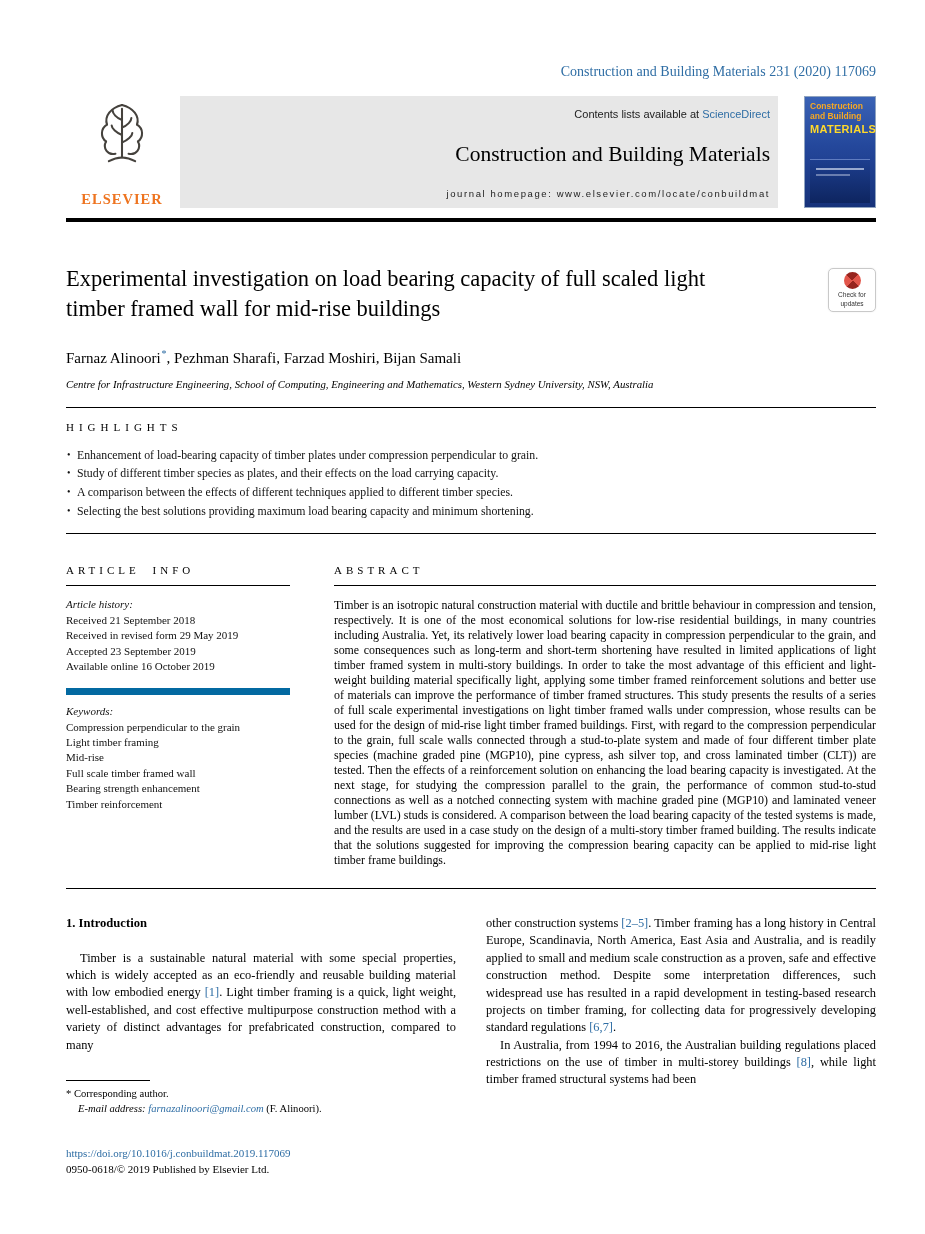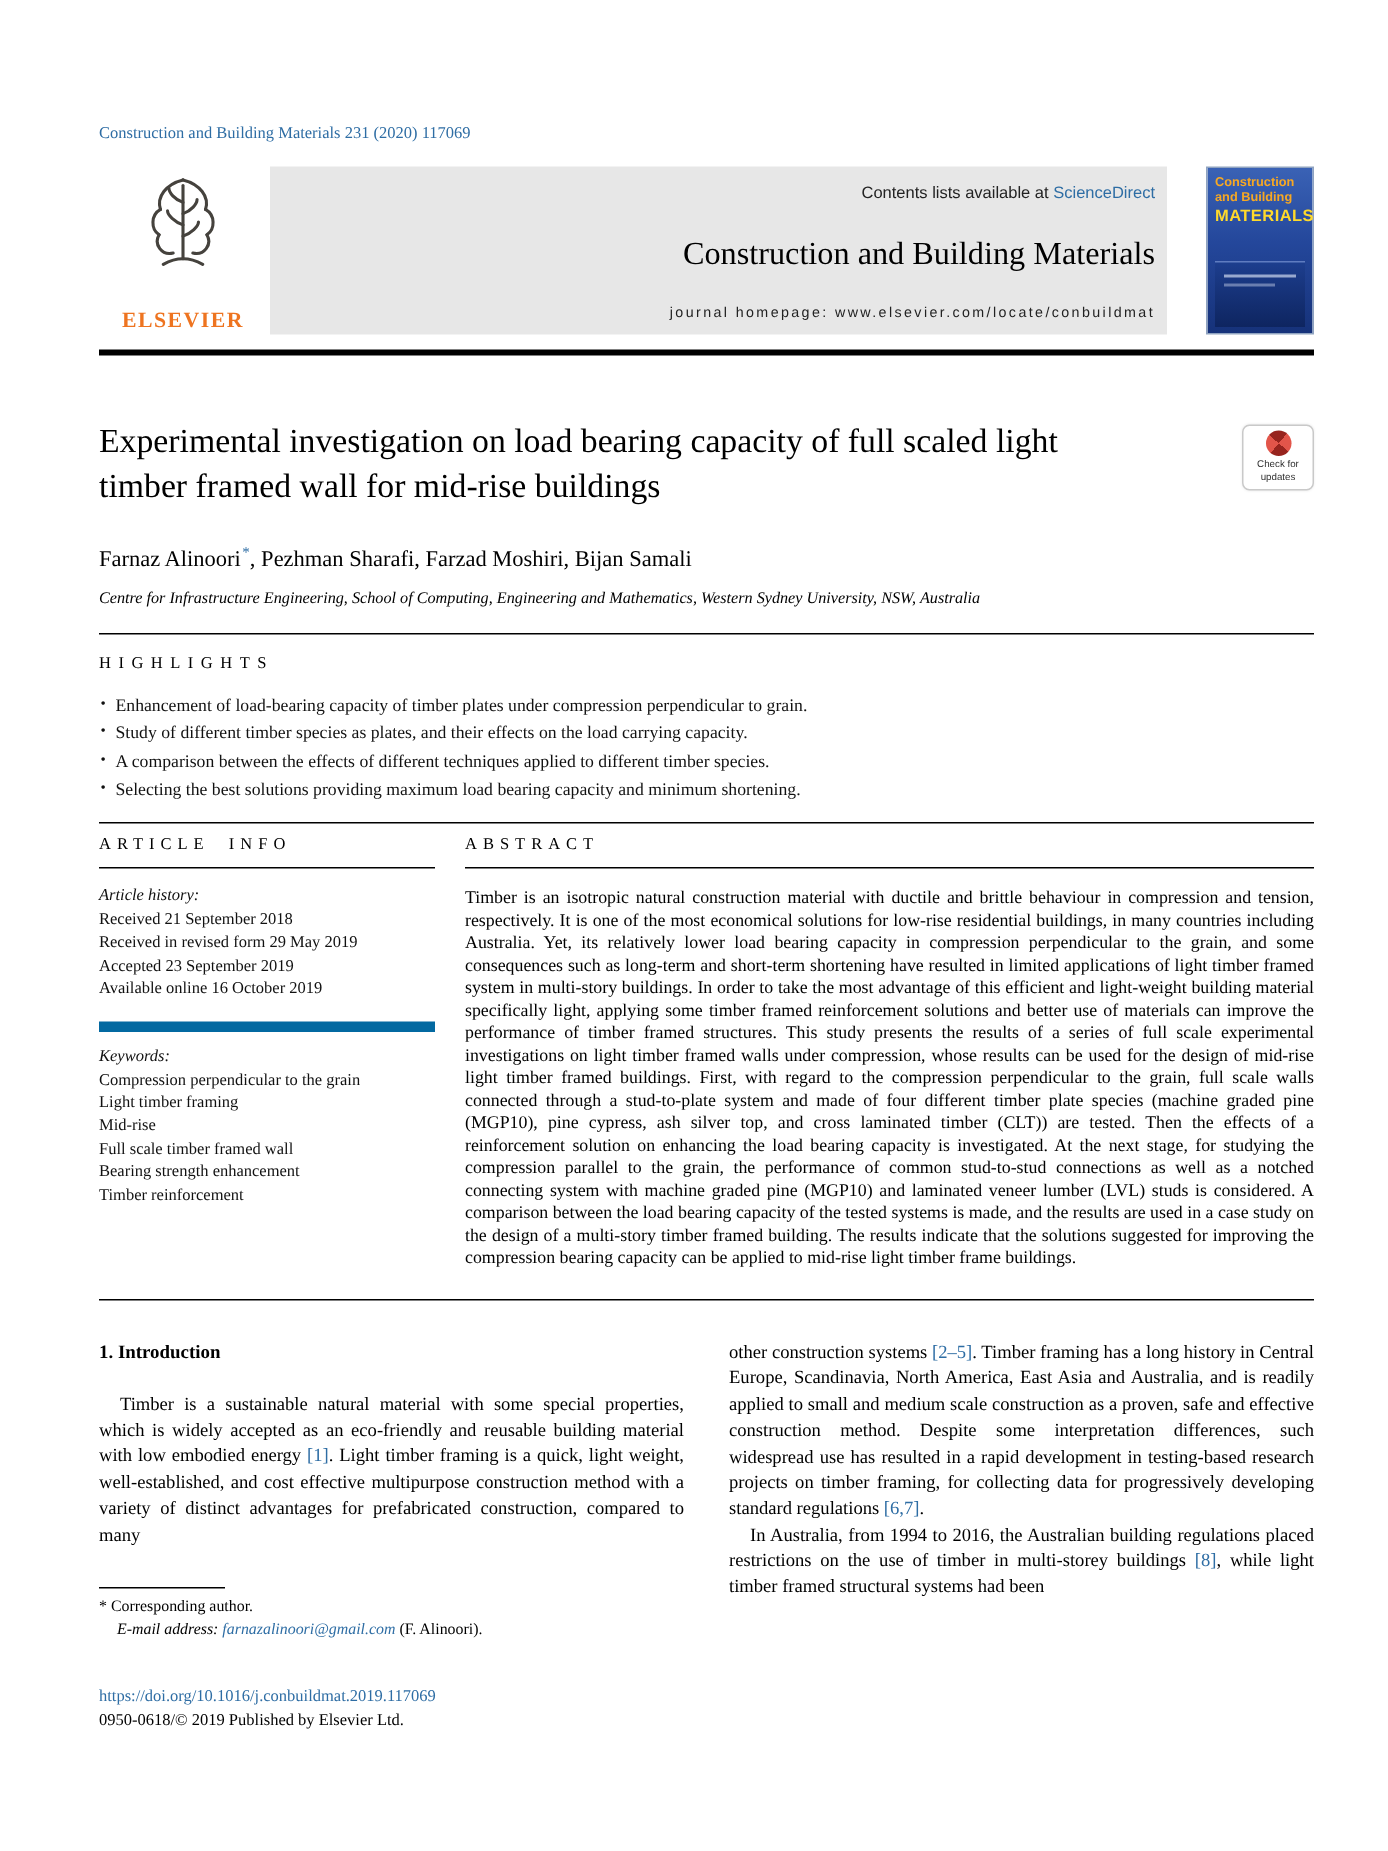--- a/index.html
+++ b/index.html
@@ -2,21 +2,21 @@
 <html style="--link: #2e6da4; --els-orange: #ee7420;"><head>
 <meta charset="utf-8">
 <style>
   :root { --link:#2e6da4; --els-orange:#ee7420; --ink:#111; }
   * { margin:0; padding:0; box-sizing:border-box; }
   html,body { background:#fff; }
   body { font-family:"Liberation Serif", serif; color:var(--ink); }
   .page { width:925px; height:1234px; background:#fff; padding:64px 49px 0 66px; overflow:hidden; position:relative; margin:0 auto; }
 
   
-  .journal-ref { text-align:left; font-size:11px; color:var(--link); margin-bottom:16px;margin-top:19px; }
+  .journal-ref { text-align:right; font-size:14px; color:var(--link); margin-bottom:16px; }
 
   
   .header { display:flex; align-items:stretch; height:112px; }
   .logo { width:112px; flex:none; display:flex; flex-direction:column; align-items:center; justify-content:space-between; padding:2px 6px 0; margin-right:2px; }
   .logo-text { color:var(--els-orange); font-size:14.5px; letter-spacing:1px; font-weight:600; }
   .masthead { flex:1; background:#e7e7e7; display:flex; flex-direction:column; align-items:flex-end; justify-content:space-between; padding:12px 8px 9px; }
   .contents-line { font-size:11px; font-family:"Liberation Sans", sans-serif; color:#222; }
   .sd-link { color:var(--link); }
   .journal-title { font-size:21.5px; color:#000; }
   .homepage-line { font-size:9.5px; font-family:"Liberation Sans", sans-serif; letter-spacing:1.6px; color:#222; }
@@ -45,21 +45,21 @@
   .rule-hl-bot { margin-top:14px; }
   .rule-meta-bot { margin-top:20px; }
 
   
   .hl-heading { margin-top:13px; font-size:11px; letter-spacing:5px; font-weight:400; color:#000; }
   ul.highlights { list-style:none; margin-top:15px; }
   ul.highlights li { font-size:11.8px; line-height:1.32; padding-left:11px; position:relative; margin-bottom:3px; }
   ul.highlights li::before { content:"\2022"; position:absolute; left:1px; top:0; font-size:10px; }
 
   
-  .meta-grid { display:flex; gap:20px; margin-top:8px; }
+  .meta-grid { display:flex; gap:44px; margin-top:30px; }
   .info-col { width:224px; flex:none; }
   .abs-col { flex:1; }
   .col-heading { font-size:11px; letter-spacing:4px; word-spacing:6px; font-weight:400; padding-bottom:9px; border-bottom:1px solid #000; margin-bottom:12px; color:#000; }
   .history-label, .keywords-label { font-style:italic; font-size:11px; margin-bottom:3px; }
   .history-item, .keyword-item { font-size:11px; line-height:1.4; }
   .keywords-block { border-top:7px solid #0369a1; margin-top:13px; padding-top:10px; }
   .abs-text { font-size:11.9px; line-height:1.26; text-align:justify; color:#000; }
   .abs-copyright { text-align:right; margin-top:9px; font-size:11.5px; }
 
   

